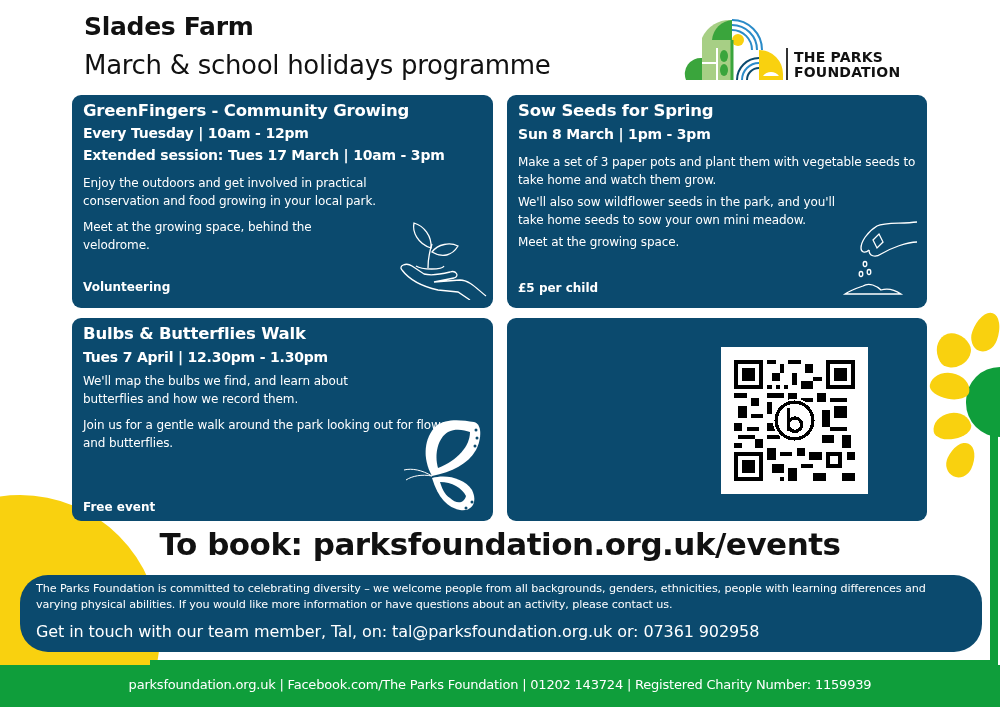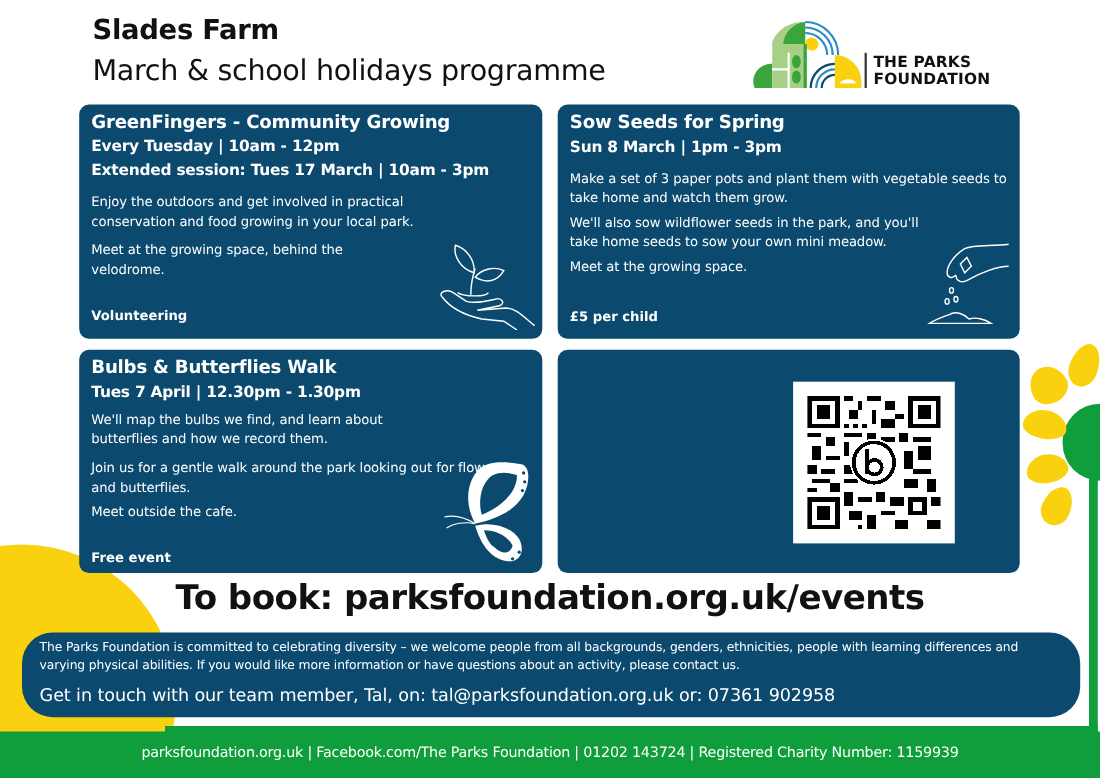--- a/index.html
+++ b/index.html
@@ -123,21 +123,20 @@
       <path d="M4 74 C10 70 16 68 22 66 C28 62 36 66 40 70 C46 68 54 70 60 74 Z"></path>
     </g>
   </svg>
 </div>
 
 <div class="card" id="card3">
   <h2>Bulbs &amp; Butterflies Walk</h2>
   <div class="when">Tues 7 April | 12.30pm - 1.30pm</div>
   <p style="width:300px;margin-top:4px;">We'll map the bulbs we find, and learn about butterflies and how we record them.</p>
   <p style="width:400px;">Join us for a gentle walk around the park looking out for flowers and butterflies.</p>
-  <p style="margin-top:4px;">Meet outside the cafe.</p>
   <div class="price" style="top:182px;">Free event</div>
   <svg class="illu" style="left:330px;top:100px;" width="82" height="95" viewBox="0 0 82 95">
     <g fill="#fff">
       <path d="M30 58 C20 40 22 20 34 8 C44 0 60 2 72 4 C80 6 80 20 74 32 C66 46 50 54 30 58 Z"></path>
       <path d="M30 60 C44 56 62 60 70 72 C76 84 70 94 58 92 C46 90 36 80 30 60 Z"></path>
     </g>
     <g fill="#0b4a6e">
       <path d="M36 50 C32 36 36 20 46 14 C54 10 62 12 68 14 C68 28 56 42 36 50 Z"></path>
       <path d="M38 64 C50 64 60 70 64 78 C62 86 54 86 48 80 C42 76 40 70 38 64 Z"></path>
       <circle cx="74" cy="12" r="1.5"></circle>

